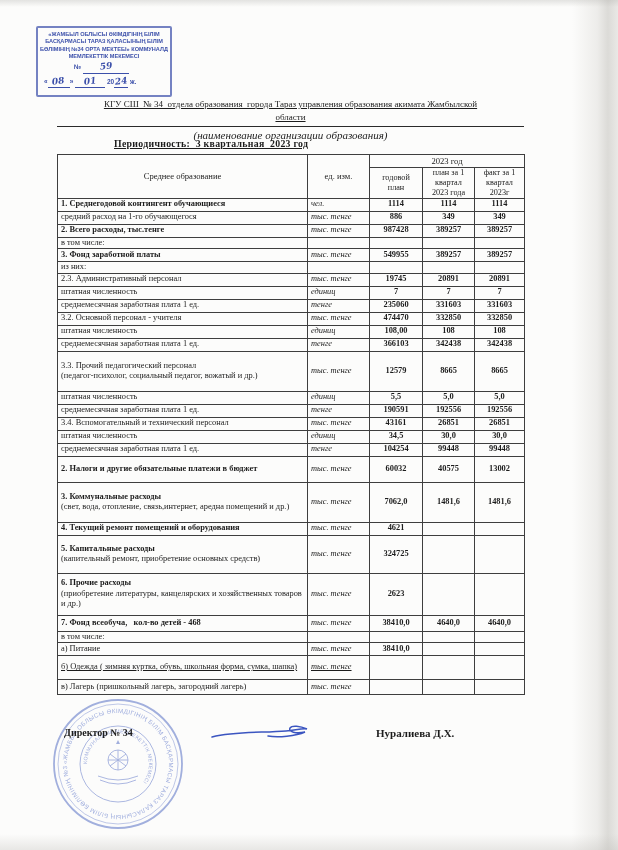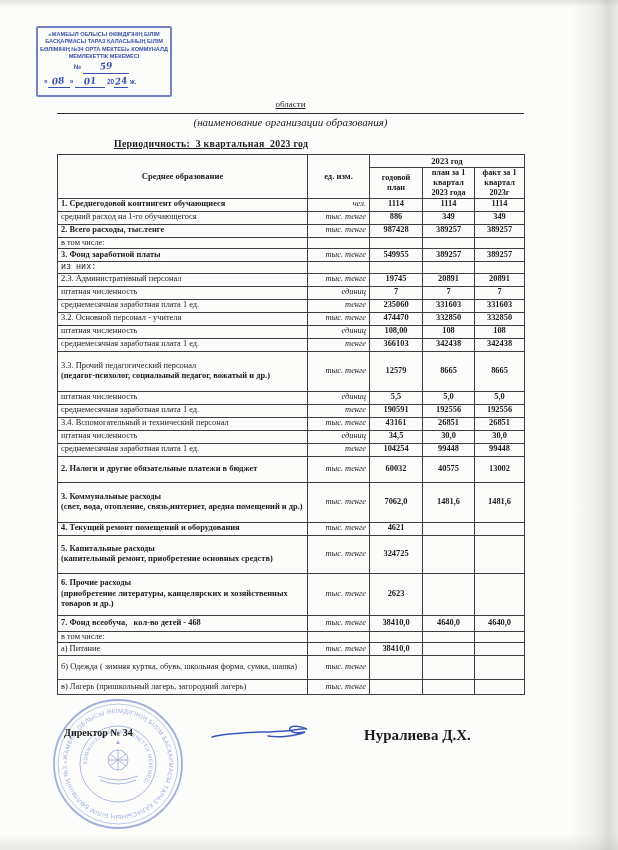--- a/index.html
+++ b/index.html
@@ -34,33 +34,33 @@
   .org-rule{border-top:1px solid #2a2a2a;margin-top:2px;}
   .org-cap{font-style:italic;font-size:11px;margin-top:1px;}
 
   .period{position:absolute;left:78px;top:138px;font-weight:bold;font-size:9.8px;
     text-decoration:underline;letter-spacing:0.3px;margin-left:36px;}
 
   table.fin{position:absolute;left:57px;top:154px;width:467px;border-collapse:collapse;
     table-layout:fixed;}
   table.fin th,table.fin td{border:1px solid #3e3e3e;padding:0 3px;
     font-size:8.4px;line-height:1.25;vertical-align:middle;}
-  table.fin th{font-weight:bold;text-align:center;}
+  table.fin th{font-weight:normal;text-align:center;}
   col.c1{width:250px;}col.c2{width:62px;}col.c3{width:53px;}col.c4{width:52px;}col.c5{width:50px;}
   tr.hdr-group th{height:12px;font-size:8.6px;}
   tr.hdr-cols th{height:26px;font-size:8.2px;line-height:1.2;}
   td.c-label{text-align:left;}
-  td.c-unit{text-align:right;font-style:italic;font-size:8px;}
+  td.c-unit{text-align:left;font-style:italic;font-size:8px;}
   td.c-val{text-align:center;font-weight:bold;font-size:8.6px;}
   .b{font-weight:bold;}
-  .sub{font-weight:bold;}
+  .sub{font-weight:normal;}
   tbody tr{height:13px;}
 
   .footer-director{position:absolute;left:64px;top:727px;font-weight:bold;font-size:10px;z-index:2;}
-  .footer-name{position:absolute;left:364px;top:727px;font-weight:bold;font-size:15px;}
+  .footer-name{position:absolute;left:376px;top:727px;font-weight:bold;font-size:11px;}
   .signature{position:absolute;left:208px;top:720px;z-index:2;}
   .seal{position:absolute;left:50px;top:696px;opacity:0.85;pointer-events:none;z-index:1;}
 </style>
 </head>
 <body>
 
 <div class="page">
   <div class="edge-top"></div>
   <div class="edge-right"></div>
   <div class="edge-bottom"></div>
@@ -77,20 +77,21 @@
     <div class="stamp-date">
       <span>«</span><span class="fill" style="width:22px;"><span class="hand">08</span></span><span>»</span>
       <span class="fill" style="width:30px;"><span class="hand">01</span></span>
       <span>20</span><span class="fill" style="width:14px;"><span class="hand">24</span></span>
       <span>ж.</span>
     </div>
   </div>
 
 
   <div class="org">
+    <div><span class="u">КГУ СШ&nbsp; № 34&nbsp; отдела образования&nbsp; города Тараз управления образования акимата Жамбылской</span></div>
     <div><span class="u">области</span></div>
     <div class="org-rule"></div>
     <div class="org-cap">(наименование организации образования)</div>
   </div>
 
   <div class="period">Периодичность:&nbsp; 3 квартальная&nbsp; 2023 год</div>
 
   <table class="fin">
     <colgroup>
       <col class="c1">
@@ -140,21 +141,21 @@
           <td class="c-val"></td>
           <td class="c-val"></td>
         </tr>
         <tr>
           <td class="c-label b"><span>3. Фонд заработной платы</span></td>
           <td class="c-unit">тыс. тенге</td>
           <td class="c-val">549955</td>
           <td class="c-val">389257</td>
           <td class="c-val">389257</td>
         </tr>
-        <tr style="height: 11px; font-family: Liberation Mono, monospace;">
+        <tr style="height: 11px;">
           <td class="c-label"><span>из них:</span></td>
           <td class="c-unit"></td>
           <td class="c-val"></td>
           <td class="c-val"></td>
           <td class="c-val"></td>
         </tr>
         <tr>
           <td class="c-label"><span>2.3. Административный персонал</span></td>
           <td class="c-unit">тыс. тенге</td>
           <td class="c-val">19745</td>
@@ -287,21 +288,21 @@
           <td class="c-val"></td>
           <td class="c-val"></td>
         </tr>
         <tr>
           <td class="c-label"><span>а) Питание</span></td>
           <td class="c-unit">тыс. тенге</td>
           <td class="c-val">38410,0</td>
           <td class="c-val"></td>
           <td class="c-val"></td>
         </tr>
-        <tr style="height: 24px;">
+        <tr style="height: 24px; text-decoration: underline;">
           <td class="c-label"><span>б) Одежда ( зимняя куртка, обувь, школьная форма, сумка, шапка)</span></td>
           <td class="c-unit">тыс. тенге</td>
           <td class="c-val"></td>
           <td class="c-val"></td>
           <td class="c-val"></td>
         </tr>
         <tr style="height: 15px;">
           <td class="c-label"><span>в) Лагерь (пришкольный лагерь, загородний лагерь)</span></td>
           <td class="c-unit">тыс. тенге</td>
           <td class="c-val"></td>

